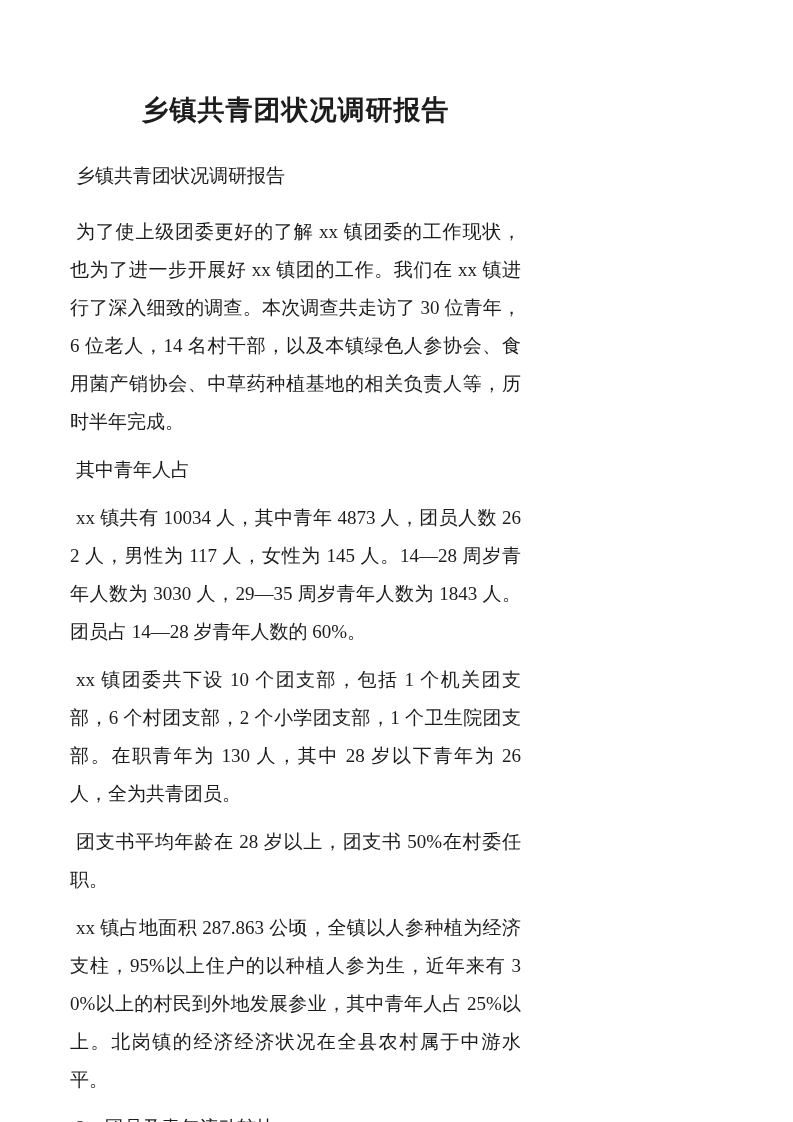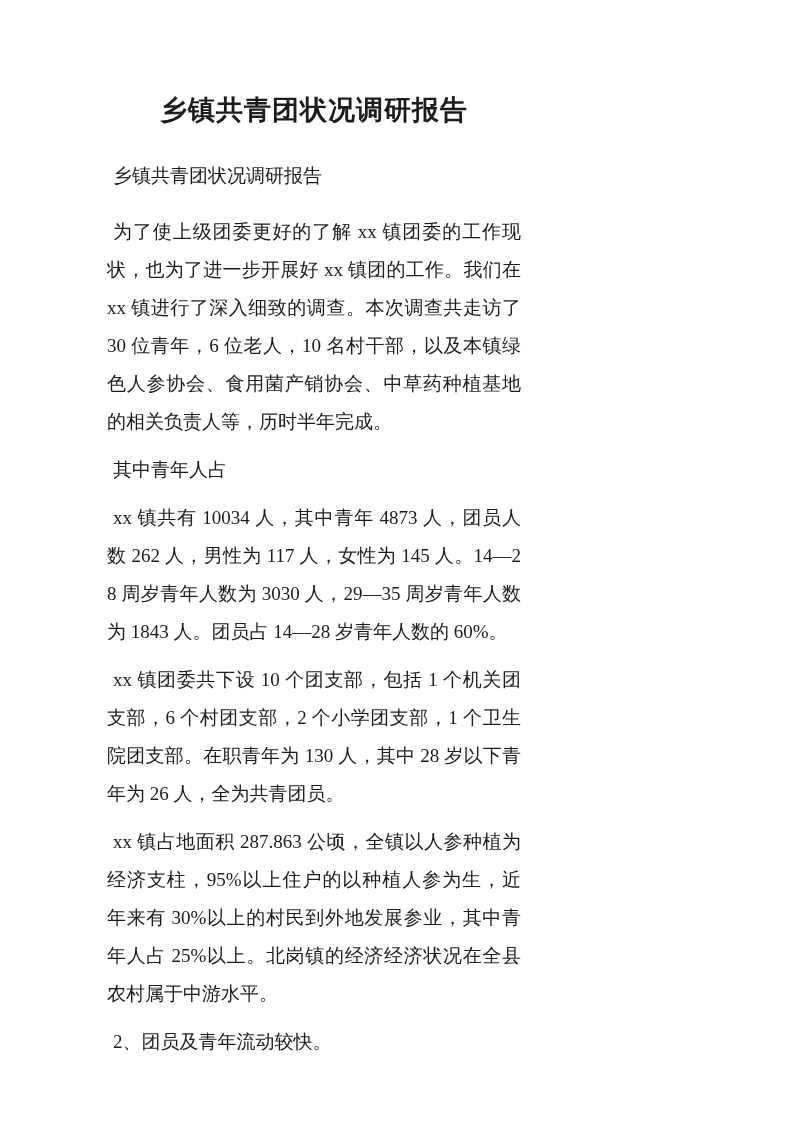--- a/index.html
+++ b/index.html
@@ -10,21 +10,21 @@
   body {
     width: 793px;
     height: 1122px;
     font-family: "Liberation Serif", "DejaVu Serif", serif;
     color: var(--text-color, #1c1c1c);
   }
   .page {
     box-sizing: border-box;
     width: 641px;
     height: 1122px;
-    padding: 88px 120px 0 107px;
+    padding: 88px 120px 0 70px;
     background: var(--page-bg, #ffffff);
     overflow: hidden;
   }
   .doc-title {
     font-size: 27px;
     font-weight: bold;
     text-align: center;
     line-height: 44px;
     margin: 0 0 25px 0;
     letter-spacing: 1px;
@@ -43,26 +43,27 @@
   }
 </style>
 </head>
 <body>
 
 <div class="page">
   <h1 class="doc-title">乡镇共青团状况调研报告</h1>
 
   <p class="para subtitle">乡镇共青团状况调研报告</p>
 
-  <p class="para">为了使上级团委更好的了解 xx 镇团委的工作现状，也为了进一步开展好 xx 镇团的工作。我们在 xx 镇进行了深入细致的调查。本次调查共走访了 30 位青年，6 位老人，10 名村干部，以及本镇绿色人参协会、食用菌产销协会、中草药种植基地的相关负责人等，历时半年完成。</p>
+  <p class="para">为了使上级团委更好的了解 xx 镇团委的工作现状，也为了进一步开展好 xx 镇团的工作。我们在 xx 镇进行了深入细致的调查。本次调查共走访了 30 位青年，6 位老人，14 名村干部，以及本镇绿色人参协会、食用菌产销协会、中草药种植基地的相关负责人等，历时半年完成。</p>
 
   <p class="para">其中青年人占</p>
 
   <p class="para">xx 镇共有 10034 人，其中青年 4873 人，团员人数 262 人，男性为 117 人，女性为 145 人。14—28 周岁青年人数为 3030 人，29—35 周岁青年人数为 1843 人。团员占 14—28 岁青年人数的 60%。</p>
 
   <p class="para">xx 镇团委共下设 10 个团支部，包括 1 个机关团支部，6 个村团支部，2 个小学团支部，1 个卫生院团支部。在职青年为 130 人，其中 28 岁以下青年为 26 人，全为共青团员。</p>
 
+  <p class="para">团支书平均年龄在 28 岁以上，团支书 50%在村委任职。</p>
 
   <p class="para">xx 镇占地面积 287.863 公顷，全镇以人参种植为经济支柱，95%以上住户的以种植人参为生，近年来有 30%以上的村民到外地发展参业，其中青年人占 25%以上。北岗镇的经济经济状况在全县农村属于中游水平。</p>
 
 
   <p class="para">2、团员及青年流动较快。</p>
 </div>
 
 </body></html>

